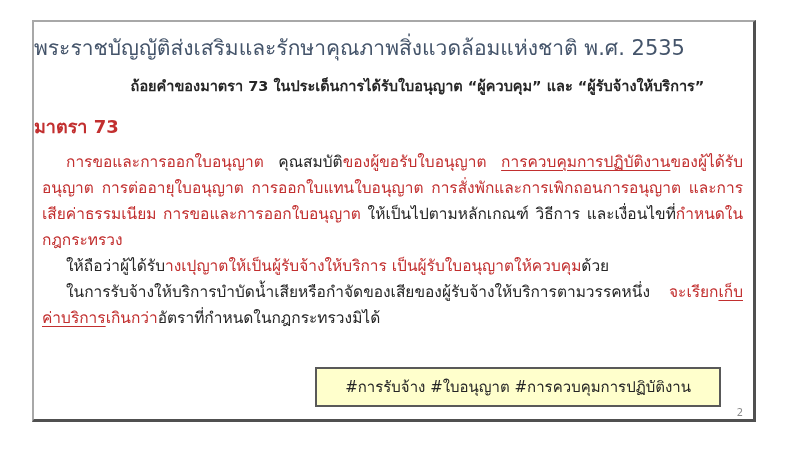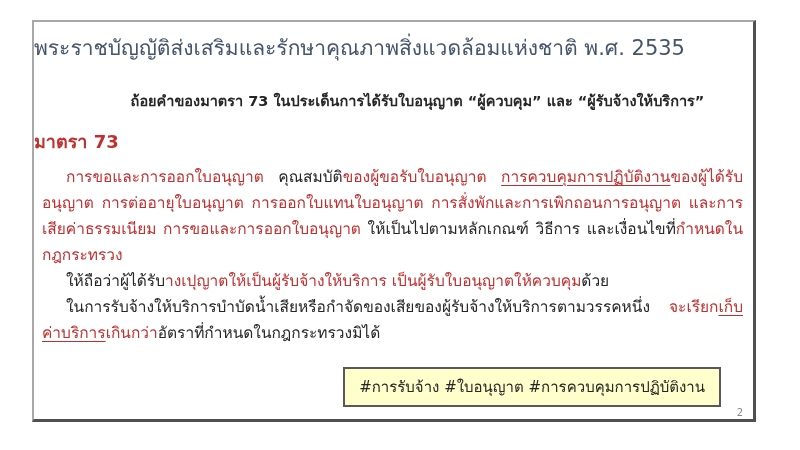--- a/index.html
+++ b/index.html
@@ -19,41 +19,41 @@
     background:#ffffff;box-sizing:border-box;
     border-top:2px solid #a8a8a8;border-left:2px solid #a8a8a8;
     border-right:3px solid #505050;border-bottom:3px solid #505050;
   }
   .title{
     margin-top:13px;
     font-size:21px;line-height:26px;color:var(--title-color);
     font-weight:500;
   }
   .subtitle{
-    margin-top:28px;text-align:center;
+    margin-top:13px;text-align:center;
     font-size:14.5px;font-weight:bold;color:var(--ink);padding-left:48px;
   }
   .heading{
     margin-top:15px;text-align:left;
     font-size:18px;font-weight:bold;color:var(--red);
   }
   .body{
     margin:8px 10px 0 8px;
     font-size:15.5px;line-height:26px;color:var(--ink);
     text-align:justify;
   }
   .body p{margin:0;text-indent:24px;}
   .seg-red{color:var(--red);}
   .seg-black{color:var(--ink);}
   .seg-ul{text-decoration:underline;text-underline-offset:3px;}
   .tagbox{
     position:absolute;right:32px;bottom:12px;
     background:var(--tag-bg);
     border:2px solid #595959;
-    padding:5px 14px;
+    padding:5px 28px;
     text-align:center;
     font-size:15px;line-height:26px;color:var(--ink);
   }
   .pagenum{
     position:absolute;right:10px;bottom:1px;
     font-size:10px;color:#8a8a8a;
   }
 </style>
 </head>
 <body>

